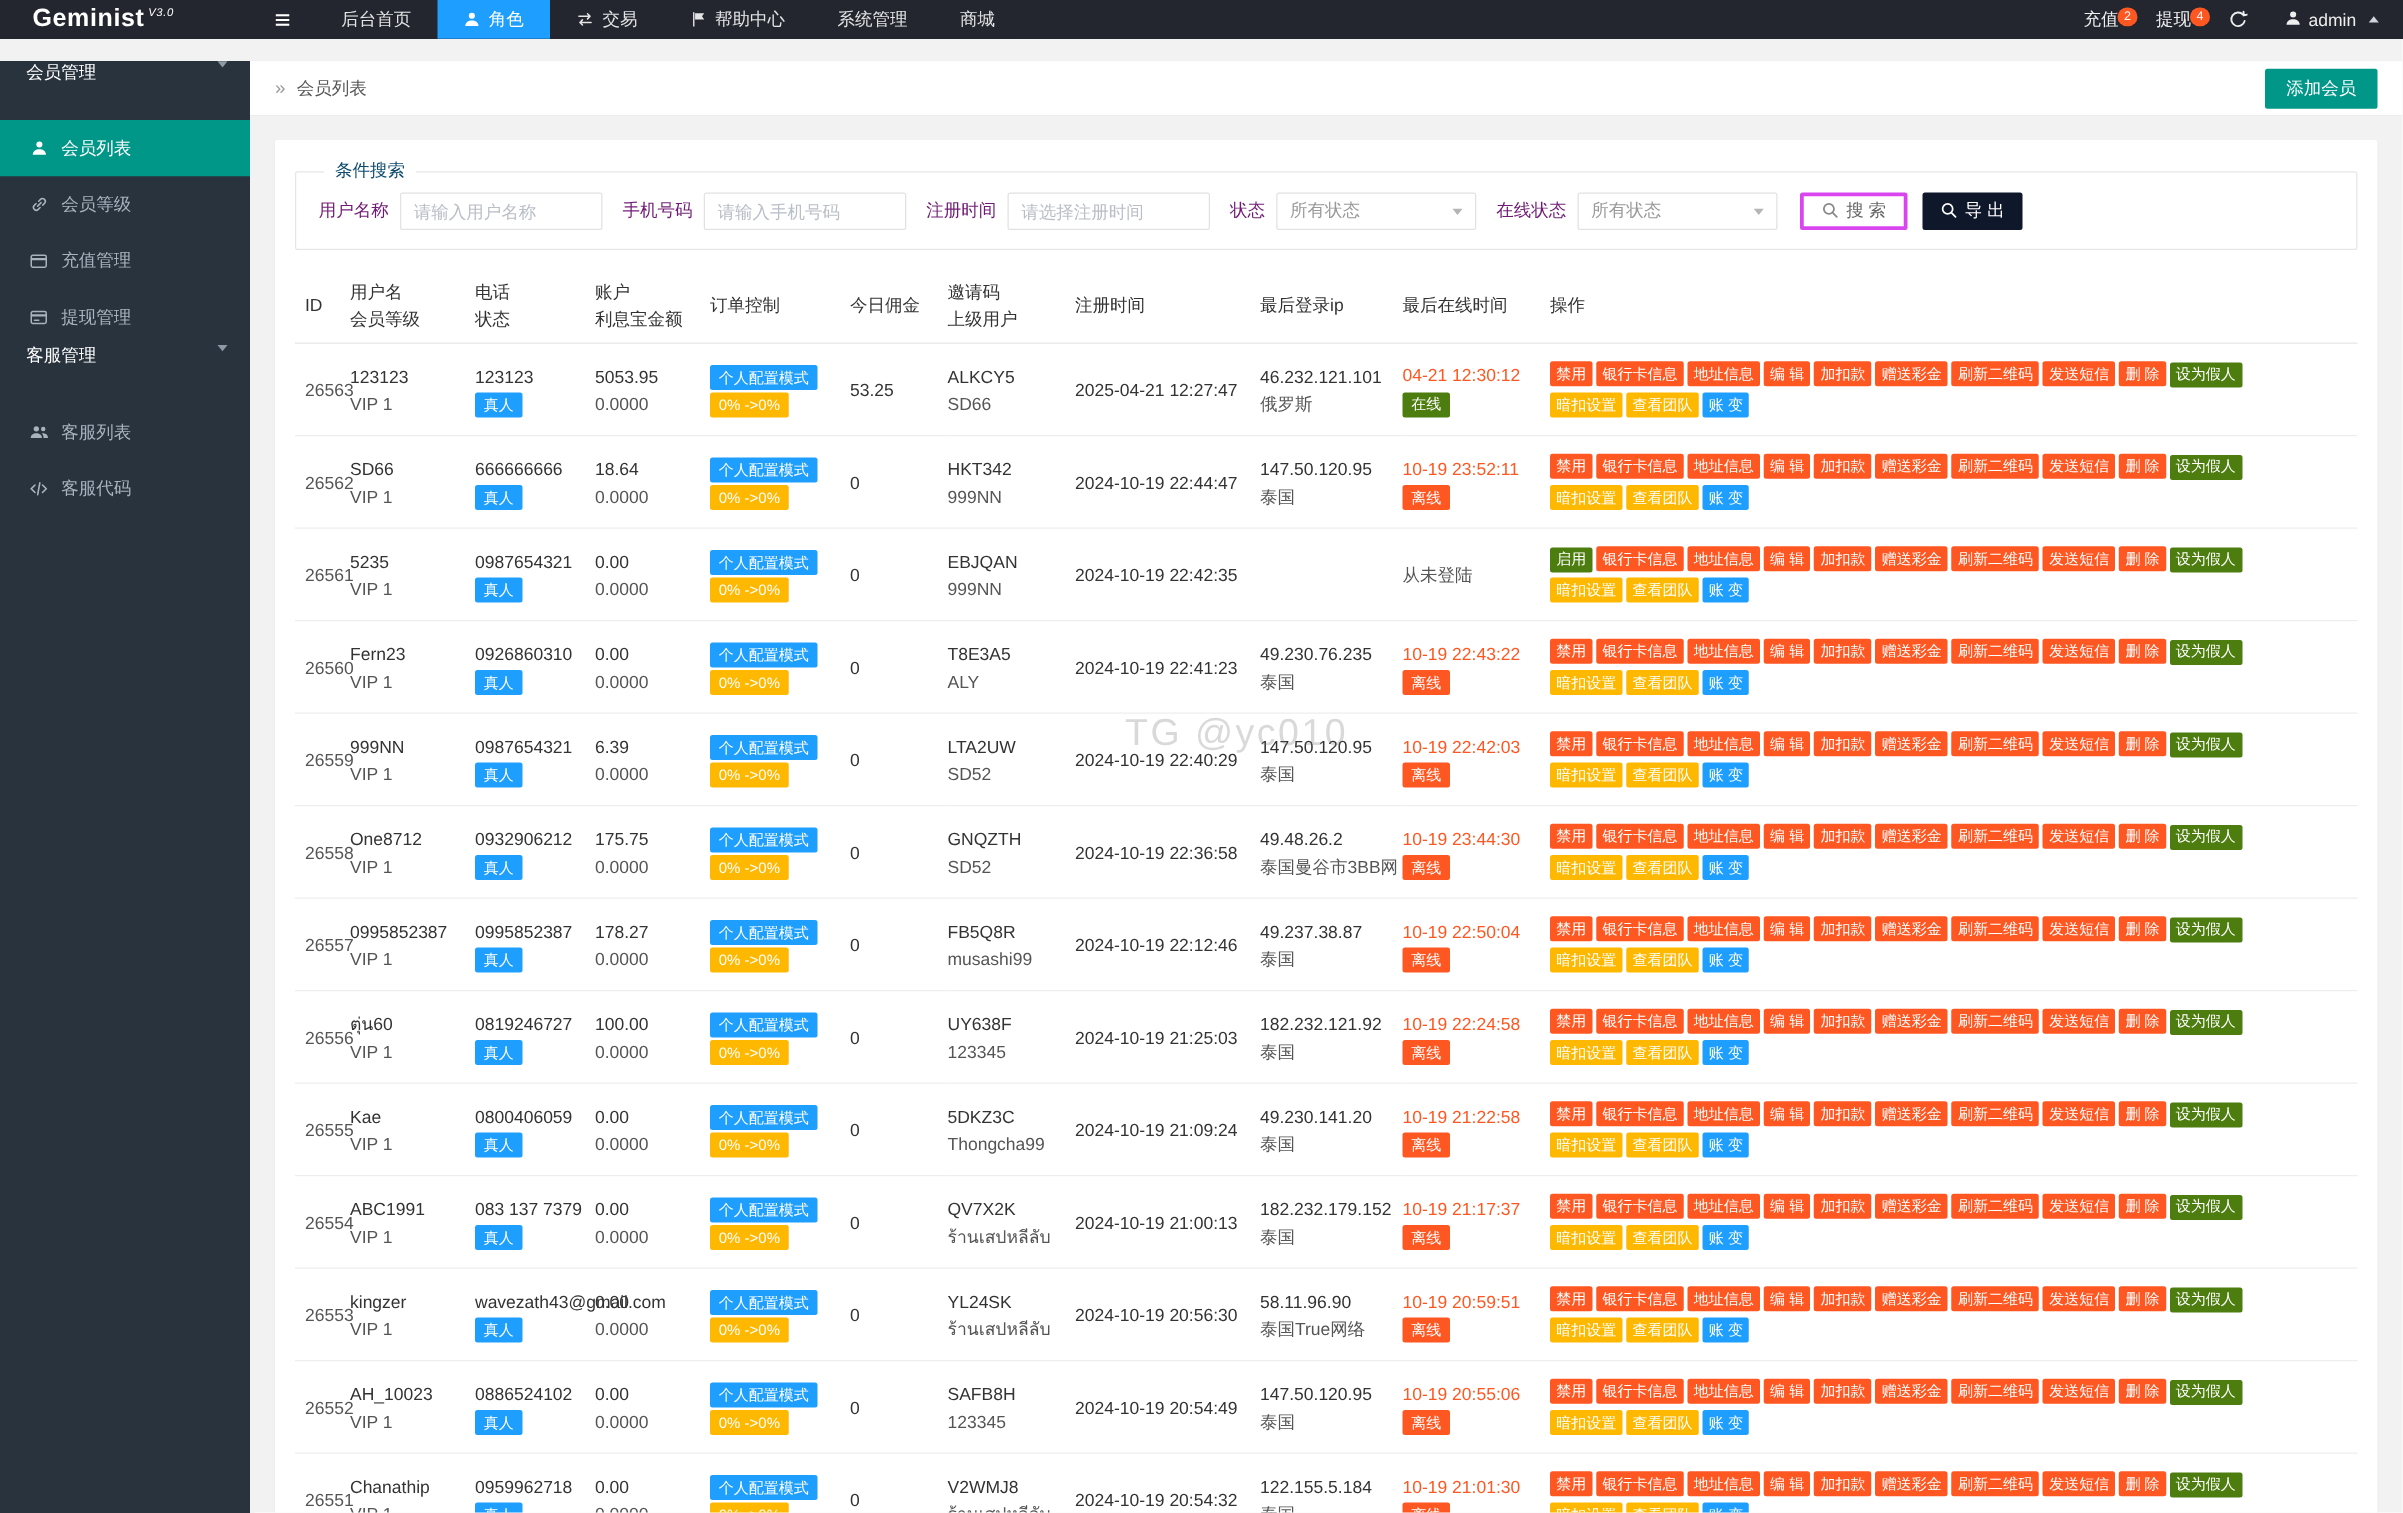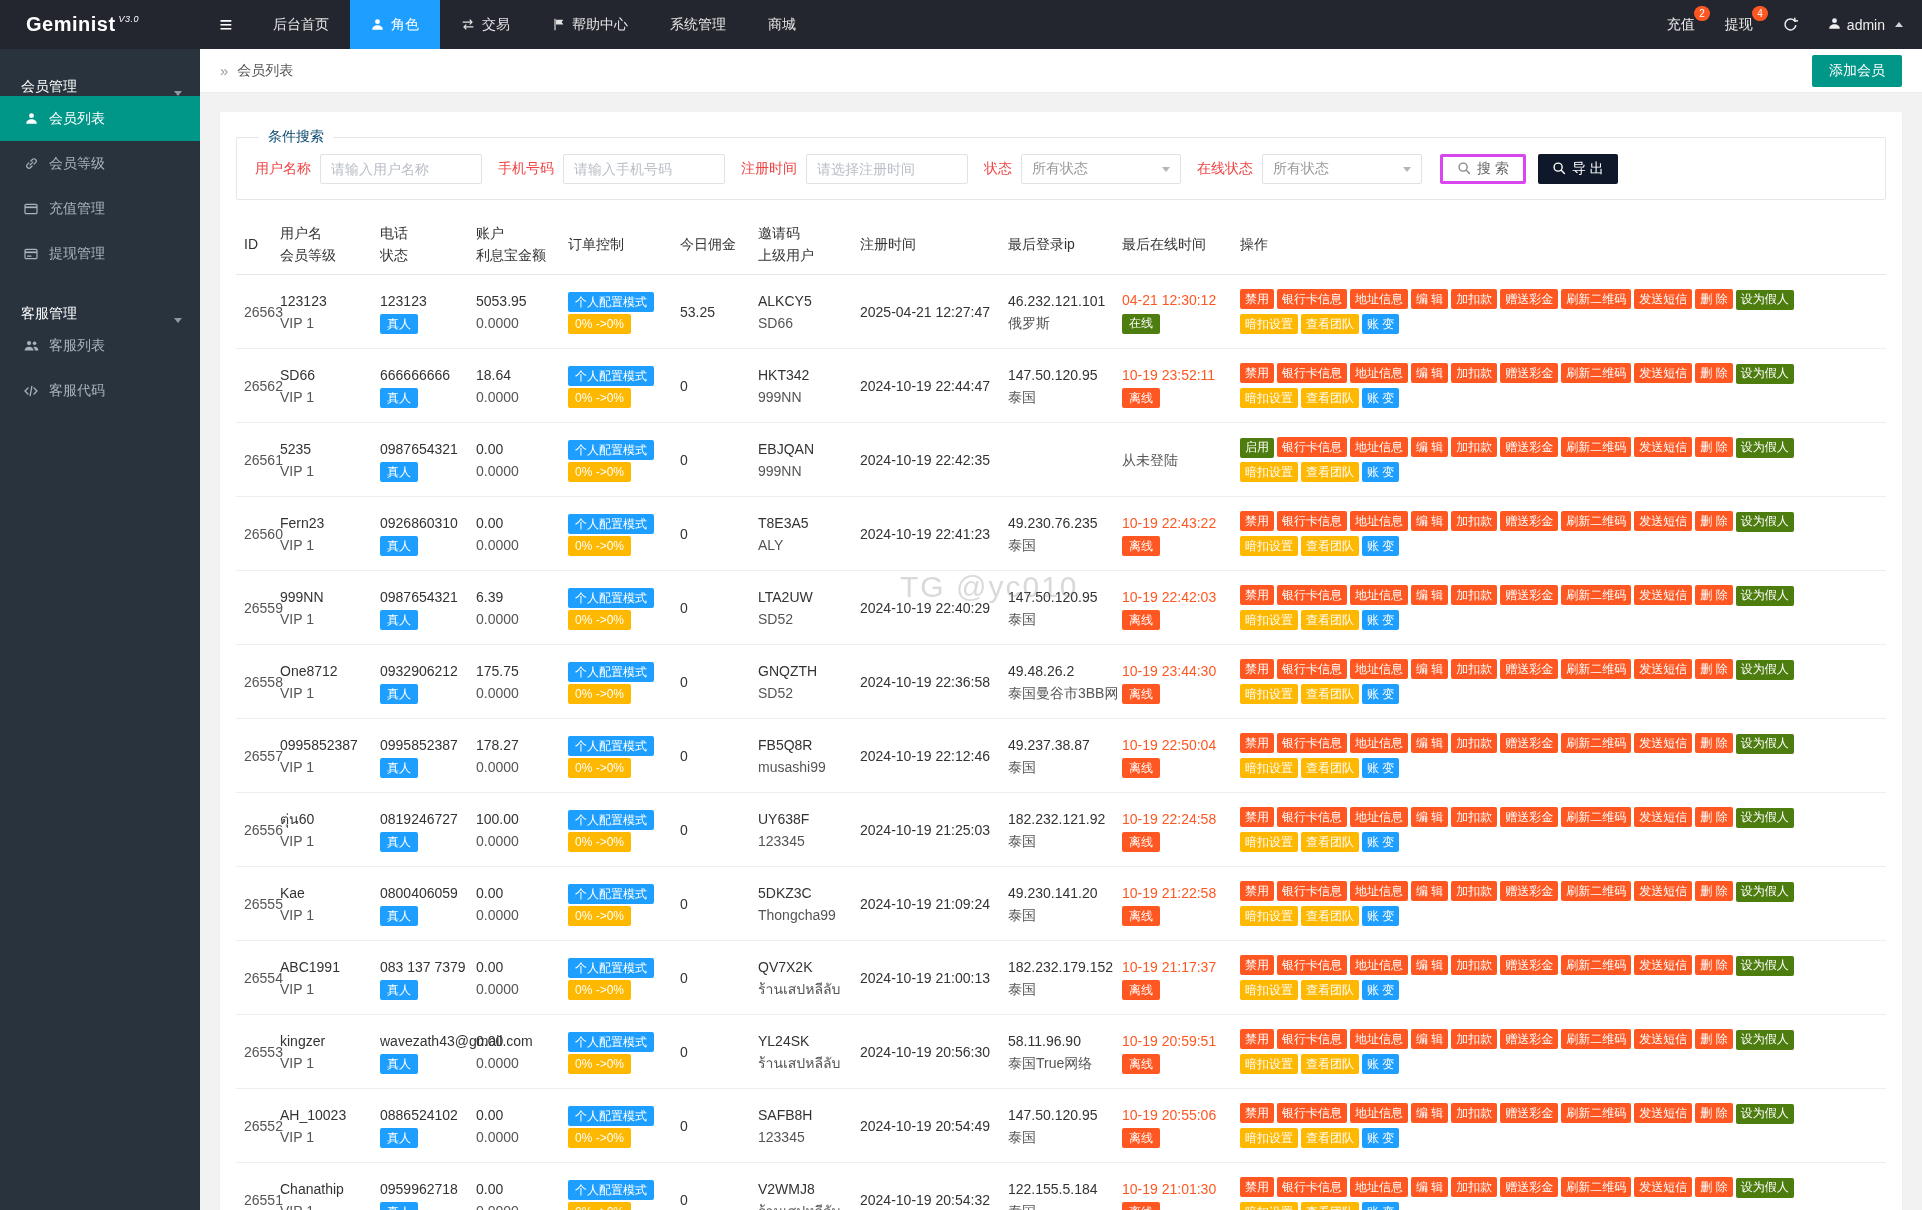--- a/index.html
+++ b/index.html
@@ -1,54 +1,54 @@
 <!DOCTYPE html>
 <html><head>
 <meta charset="utf-8">
 <style>
   * { box-sizing: border-box; margin: 0; padding: 0; }
   html,body { width:1922px; height:1210px; overflow:hidden; }
   body { font-family:"Liberation Sans","DejaVu Sans",sans-serif; background:#f2f2f2; color:#333; }
 
   
-  .navbar { position:fixed; top:0; left:0; width:100%; height:49px; background:#23262e; display:flex; align-items:stretch; color:#fff; z-index:20; }
+  .navbar { position:fixed; top:0; left:0; width:100%; height:31px; background:#23262e; display:flex; align-items:stretch; color:#fff; z-index:20; }
   .logo { width:200px; display:flex; align-items:center; padding-left:26px; font-size:20px; font-weight:600; letter-spacing:.5px; }
   .logo sup { font-size:9px; margin-left:3px; transform:translateY(-6px); font-weight:400;font-style:italic; }
   .burger { width:52px; display:flex; align-items:center; justify-content:center; font-size:22px; cursor:pointer; color:#fff; }
   .nav-items { display:flex; align-items:stretch; }
   .nav-item { display:flex; align-items:center; gap:7px; padding:0 21px; font-size:14px; color:rgba(255,255,255,.88); cursor:pointer; }
   .nav-item.active { background:#1e9fff; color:#fff; }
   .nav-item svg { display:block; }
   .nav-right { margin-left:auto; display:flex; align-items:stretch; padding-right:4px; }
   .nav-link { position:relative; display:flex; align-items:center; gap:6px; padding:0 15px; font-size:14px; cursor:pointer; color:rgba(255,255,255,.92); }
   .cnt { position:absolute; top:6px; right:0px; background:#ff5722; color:#fff; font-size:10px; font-style:normal; border-radius:8px; padding:0 5px; height:15px; line-height:15px; }
   .caret-up { width:0; height:0; border-left:4px solid transparent; border-right:4px solid transparent; border-bottom:5px solid #cfd3dc; margin-left:4px; }
 
   
   .sidebar { position:fixed; top:49px; left:0; bottom:0; width:200px; background:#28333e; z-index:15; }
-  .side-group { height:47px; display:flex; align-items:flex-end; padding:0 18px 0 21px; color:#fff; font-size:14px; cursor:pointer; }
+  .side-group { height:47px; display:flex; align-items:flex-start; padding:0 18px 0 21px; color:#fff; font-size:14px; cursor:pointer; }
   .side-group .chev { margin-left:auto; width:0; height:0; border-top:5px solid #8e99a6; border-left:4px solid transparent; border-right:4px solid transparent; }
   .side-item { height:45px; display:flex; align-items:center; gap:10px; padding-left:23px; color:#a9b3be; font-size:14px; cursor:pointer; }
   .side-item.active { background:#009688; color:#fff; }
   .side-ic { display:flex; width:16px; justify-content:center; }
 
   
   .main { margin-left:200px; padding-top:49px; height:1210px; overflow:hidden; position:relative; }
   .page-header { height:44px; background:#fff; border-bottom:1px solid #ececec; display:flex; align-items:center; padding:0 20px; }
   .bc-icon { color:#9a9a9a; margin-right:9px; font-size:15px; }
   .bc-text { color:#555; font-size:14px; }
   .add-btn { margin-left:auto; background:#009688; color:#fff; border:none; height:32px; padding:0 17px; font-size:14px; border-radius:2px; cursor:pointer; }
   .content { padding:19px 20px; }
   .card { background:#fff; border-radius:2px; padding:16px 16px 0; box-shadow:0 1px 2px rgba(0,0,0,.05); }
 
   
   fieldset.search { border:1px solid #e6e6e6; border-radius:2px; padding:8px 16px 15px; margin-bottom:14px; }
   legend { font-size:14px; color:#0c4a6e; padding:0 9px; margin-left:6px; }
   .search-row { display:flex; align-items:center; }
-  .f-label { font-size:14px; color:#ef4444; margin:0 9px 0 16px; white-space:nowrap; }
+  .f-label { font-size:14px; color:#701a75; margin:0 9px 0 16px; white-space:nowrap; }
   .f-label.first { margin-left:2px; }
   .t-input { height:30px; width:162px; border:1px solid #e2e2e2; border-radius:2px; padding:0 10px; font-size:14px; color:#555; outline:none; font-family:inherit; }
   .t-input::placeholder { color:#b9bec7; }
   .sel { position:relative; height:30px; width:160px; border:1px solid #e2e2e2; border-radius:2px; display:flex; align-items:center; padding:0 10px; font-size:14px; color:#999; cursor:pointer; background:#fff; }
   .sel .caret { position:absolute; right:10px; width:0; height:0; border-top:5px solid #b5b5b5; border-left:4px solid transparent; border-right:4px solid transparent; }
   .btn { display:inline-flex; align-items:center; gap:6px; height:30px; padding:0 14px; border-radius:2px; font-size:14px; cursor:pointer; font-family:inherit; }
   .btn-plain { border:3px solid #d946ef; background:#fff; color:#666; margin-left:18px; }
   .btn-export { border:none; background:#0f172a; color:#fff; margin-left:12px; }
 
   

